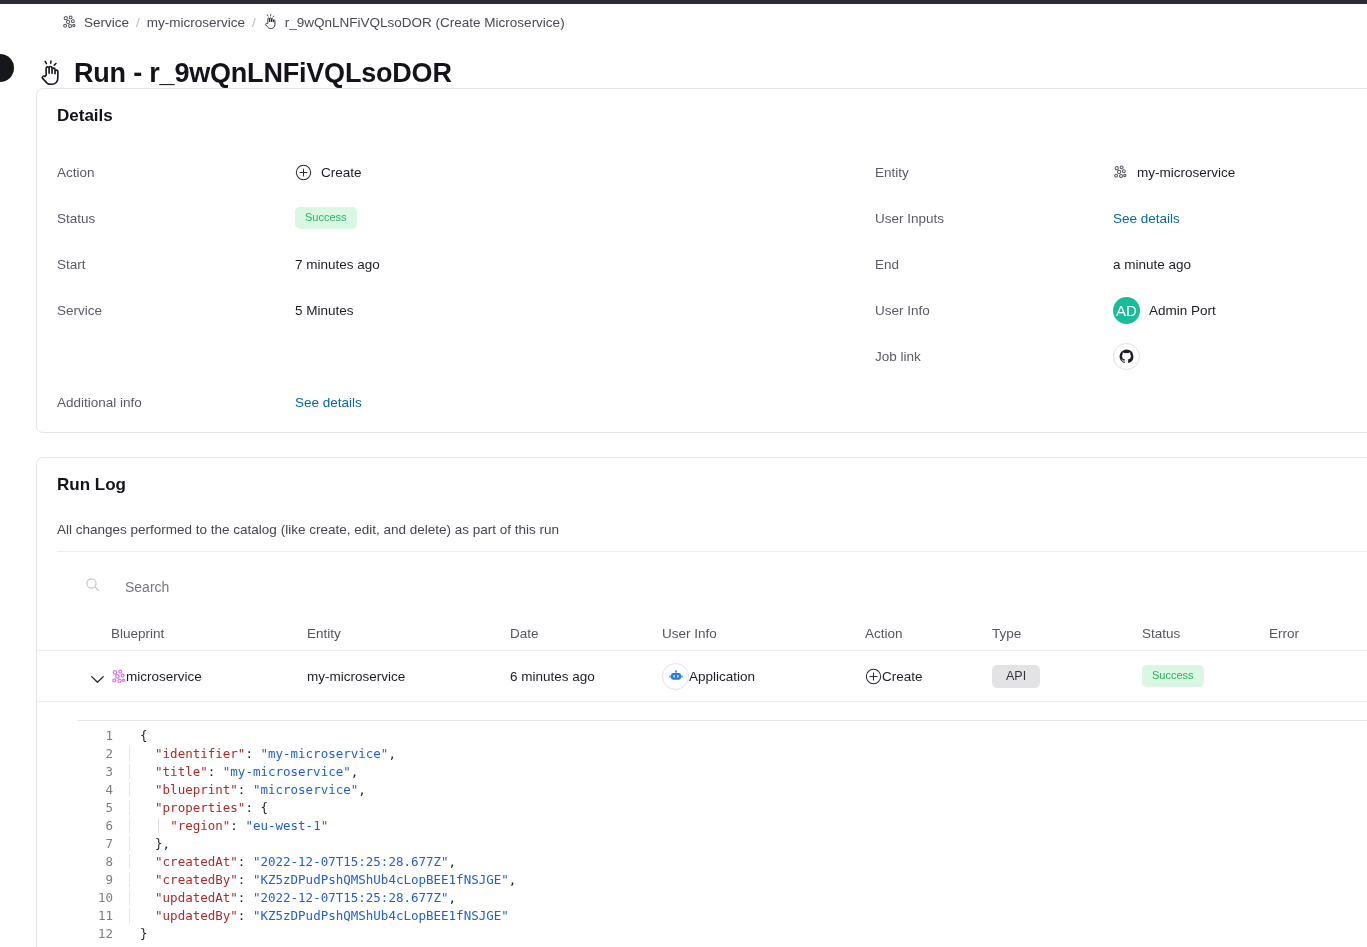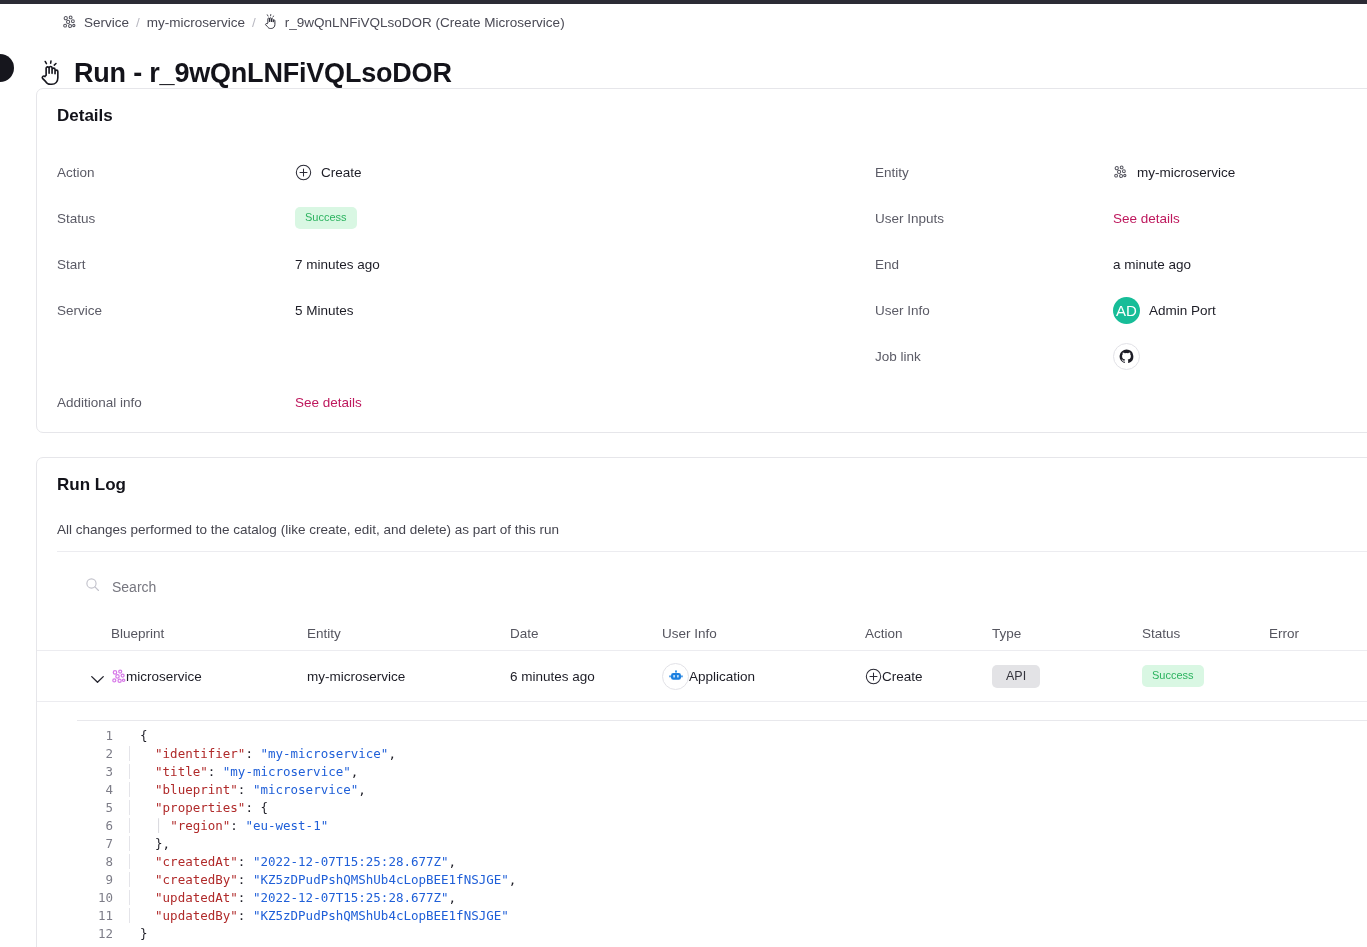--- a/index.html
+++ b/index.html
@@ -70,21 +70,21 @@
   .details-grid {
     position: absolute; left: 20px; top: 60px; right: 0;
   }
   .det-row { position: relative; height: 46px; }
   .det-col { position: absolute; top: 0; display: flex; align-items: center; height: 46px; }
   .det-col.left  { left: 0; }
   .det-col.right { left: 818px; }
   .det-label { width: 238px; font-size: 13.5px; color: #5b5b66; }
   .det-value { font-size: 13.5px; color: #1d1d26; display: flex; align-items: center; gap: 9px; }
 
-  .link { color: #be185d; font-size: 13.5px; cursor: pointer; }
+  .link { color: #0369a1; font-size: 13.5px; cursor: pointer; }
 
   .badge-success {
     background: #d9f7e3; color: #2bb35f;
     font-size: 11px; padding: 4px 10px; border-radius: 5px;
     display: inline-block; line-height: 1.2;
   }
   .chip-outline {
     border: 1px solid #dcdce2; border-radius: 7px;
     font-size: 13px; color: #2b2b36; padding: 5px 11px;
     display: inline-block; line-height: 1.1;
@@ -103,21 +103,21 @@
   .icon-circle {
     width: 27px; height: 27px; border-radius: 50%;
     border: 1px solid #e2e2e7; background: #fff;
     display: flex; align-items: center; justify-content: center; flex: none;
   }
   .plus-icon { width: 17px; height: 17px; flex: none; }
 
   
   .search-wrap {
     position: absolute; left: 48px; top: 119px;
-    display: flex; align-items: center; gap: 12px; width: 300px;
+    display: flex; align-items: center; gap: 25px; width: 300px;
   }
   .search-input {
     border: none; outline: none; background: transparent;
     font-size: 14px; color: #2a2a34; font-family: "Liberation Sans", sans-serif;
     width: 240px; padding: 0;
   }
   .search-input::placeholder { color: #76767f; }
 
   
   .tbl { position: absolute; left: 0; top: 158px; width: 1410px; }

